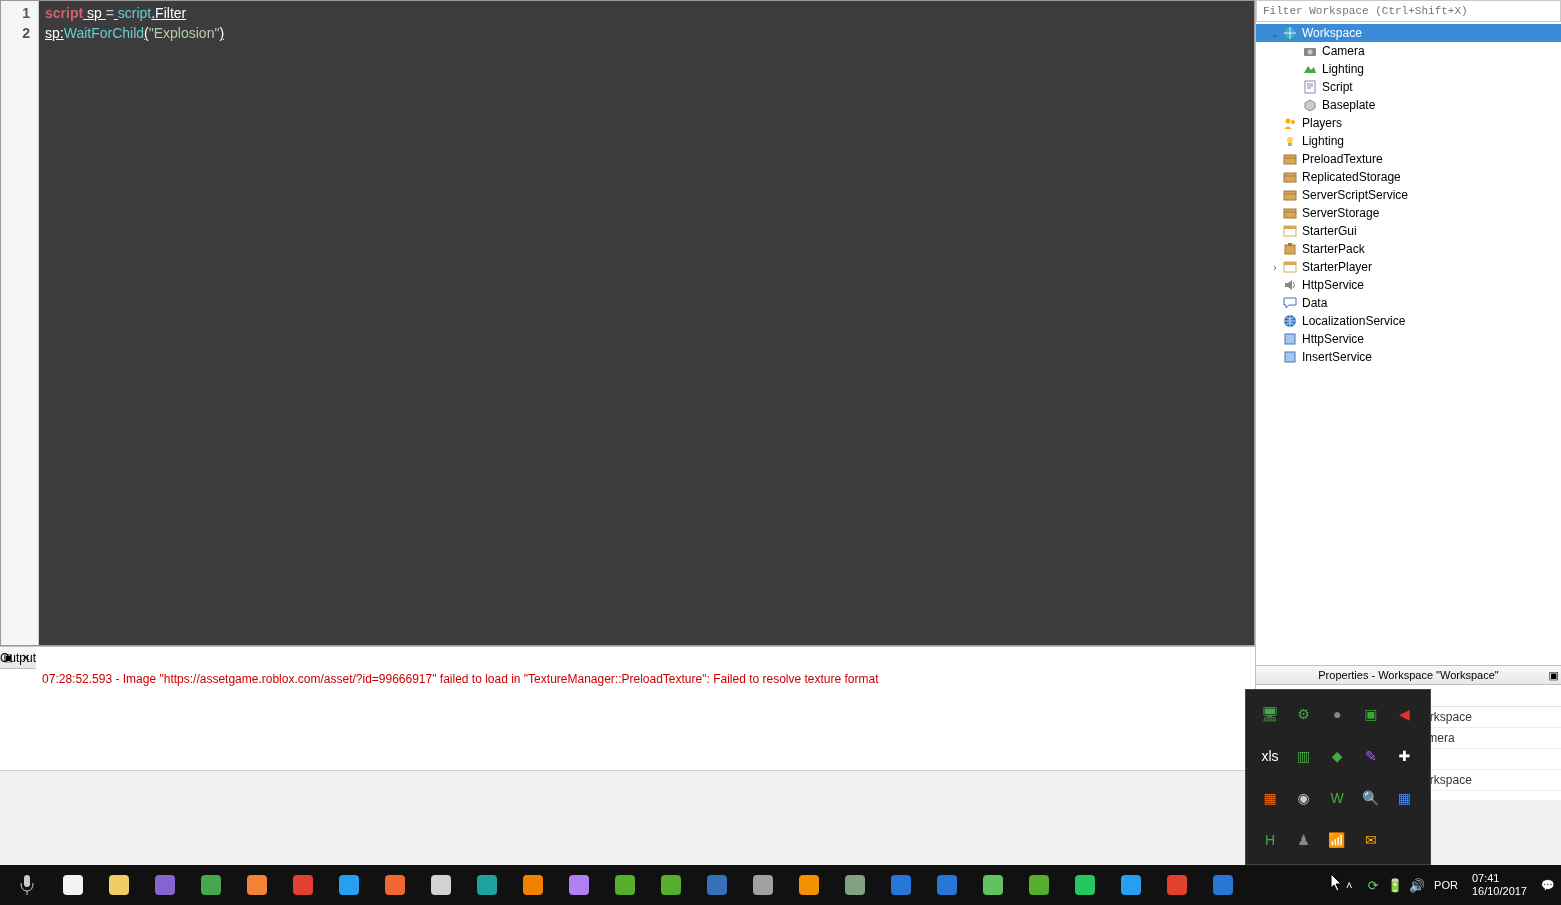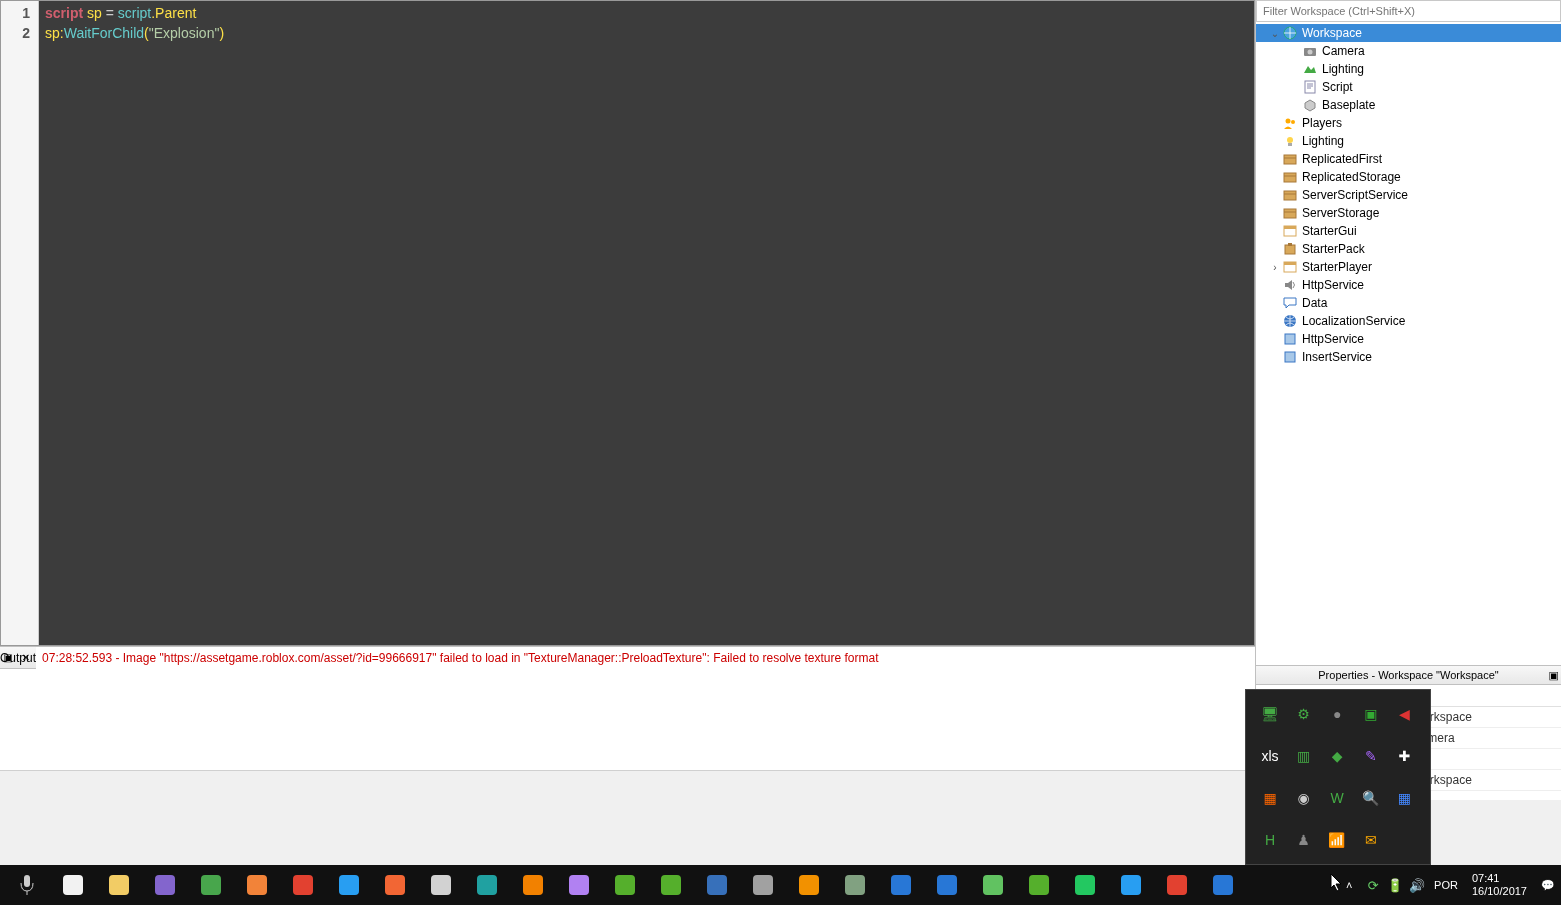--- a/index.html
+++ b/index.html
@@ -6,42 +6,42 @@
 body { width: 1561px; height: 905px; background: #f0f0f0; overflow: hidden; position: relative; }
 
 
 .app { display: flex; height: 800px; }
 .main-col { flex: 1; display: flex; flex-direction: column; }
 .editor-row { flex: 1; display: flex; background: #3c3c3c; border: 1px solid #999; }
 .gutter { width: 38px; background: #f5f5f5; color: #555; font-family: Consolas, monospace; font-size: 14px; padding: 2px 8px; text-align: right; border-right: 1px solid #ccc; }
 .gutter-line { line-height: 20px; font-weight: bold; }
 .code { flex: 1; font-family: Consolas, monospace; font-size: 14px; padding: 2px 6px; color: #ddd; line-height: 20px; white-space: pre; }
 .code .kw { color: #d15f6e; font-weight: bold; }
-.code .var { color: #fde047; }
+.code .var { color: #ffffff; text-decoration: underline; }
 .code .op { color: #ccc; }
 .code .obj { color: #66cccc; }
 .code .fn { color: #66cccc; }
 .code .str { color: #b5cea8; }
 
 
 .output-panel { height: 124px; border-top: 1px solid #c0c0c0; background: #fff; display: flex; flex-direction: row; }
 .output-header { height: 22px; background: linear-gradient(#f7f7f7,#e8e8e8); border-bottom: 1px solid #c0c0c0; display: flex; align-items: center; justify-content: center; position: relative; font-size: 12px; }
 .output-header .right { position: absolute; right: 2px; display: flex; gap: 2px; }
 .output-header .hbtn { width: 16px; height: 16px; font-size: 10px; display: flex; align-items: center; justify-content: center; cursor: pointer; }
 .output-body { flex: 1; padding: 4px 6px; font-size: 12px; overflow: auto; }
-.out-line { color: #c00; line-height: 15px; }
+.out-line { color: #c00; line-height: 15px; margin-top: 21px; }
 .out-line.blue { color: #0055cc; }
 .out-end { font-size: 9px; color: #999; margin-left: 2px; }
 
 
 .bottom-spacer { height: 30px; background: #f0f0f0; border-top: 1px solid #d0d0d0; }
 
 
 .side { width: 306px; display: flex; flex-direction: column; border-left: 1px solid #c0c0c0; background: #fff; }
-.filter-input { height: 22px; border: 1px solid #c8c8c8; font-size: 11px; padding: 2px 6px; color: #888; background: #fff; }
+.filter-input { height: 22px; border: 1px solid #c8c8c8; font-size: 11px; padding: 2px 6px; color: #888; background: #fff; font-family: Liberation Mono, monospace; }
 .tree { flex: 1; overflow: auto; font-size: 12px; padding-top: 2px; }
 .tree-row { display: flex; align-items: center; height: 18px; padding-left: 4px; cursor: pointer; }
 .tree-row.selected { background: #3a8bd8; color: #fff; }
 .tree-caret { width: 14px; font-size: 10px; color: #555; text-align: center; }
 .tree-icon { width: 16px; height: 16px; margin-right: 4px; display: inline-flex; align-items: center; justify-content: center; }
 .tree-spacer { display: inline-block; }
 
 
 .props-header { height: 20px; background: linear-gradient(#f7f7f7,#e8e8e8); border-top: 1px solid #c0c0c0; border-bottom: 1px solid #c0c0c0; display: flex; align-items: center; justify-content: center; font-size: 11px; position: relative; }
 .props-header .right { position: absolute; right: 2px; }
@@ -76,21 +76,21 @@
 </head>
 <body>
 
 <div class="app">
   <div class="main-col">
     <div class="editor-row">
       <div class="gutter" id="gutter">
           <div class="gutter-line">1</div>
           <div class="gutter-line">2</div>
         </div>
-      <div class="code" id="code"><div><span class="kw">script</span><span class="var"> sp </span><span class="op">=</span><span class="var"> </span><span class="obj">script</span><span class="var">.Parent</span></div><div><span class="var">sp:</span><span class="fn">WaitForChild</span><span class="var">(</span><span class="str">"Explosion"</span><span class="var">)</span></div></div>
+      <div class="code" id="code"><div><span class="kw">script</span><span class="var"> sp </span><span class="op">=</span><span class="var"> </span><span class="obj">script</span><span class="var">.Filter</span></div><div><span class="var">sp:</span><span class="fn">WaitForChild</span><span class="var">(</span><span class="str">"Explosion"</span><span class="var">)</span></div></div>
     </div>
     <div class="output-panel">
       <div class="output-header">
         <span>Output</span>
         <div class="right">
           <span class="hbtn">▣</span>
           <span class="hbtn">✕</span>
         </div>
       </div>
       <div class="output-body" id="outbody">
@@ -181,21 +181,21 @@
         </div>
         <div class="tree-row">
           <span class="tree-spacer" style="width: 8px;"></span>
           <span class="tree-caret"></span>
           <span class="tree-icon">
             <svg width="16" height="16" viewBox="0 0 16 16">
               <rect x="2" y="4" width="12" height="9" fill="#d8a85a" stroke="#a87838"></rect>
               <path d="M2 7 H14" stroke="#a87838"></path>
             </svg>
           </span>
-          <span>ReplicatedFirst</span>
+          <span>PreloadTexture</span>
         </div>
         <div class="tree-row">
           <span class="tree-spacer" style="width: 8px;"></span>
           <span class="tree-caret"></span>
           <span class="tree-icon">
             <svg width="16" height="16" viewBox="0 0 16 16">
               <rect x="2" y="4" width="12" height="9" fill="#d8a85a" stroke="#a87838"></rect>
               <path d="M2 7 H14" stroke="#a87838"></path>
             </svg>
           </span>

